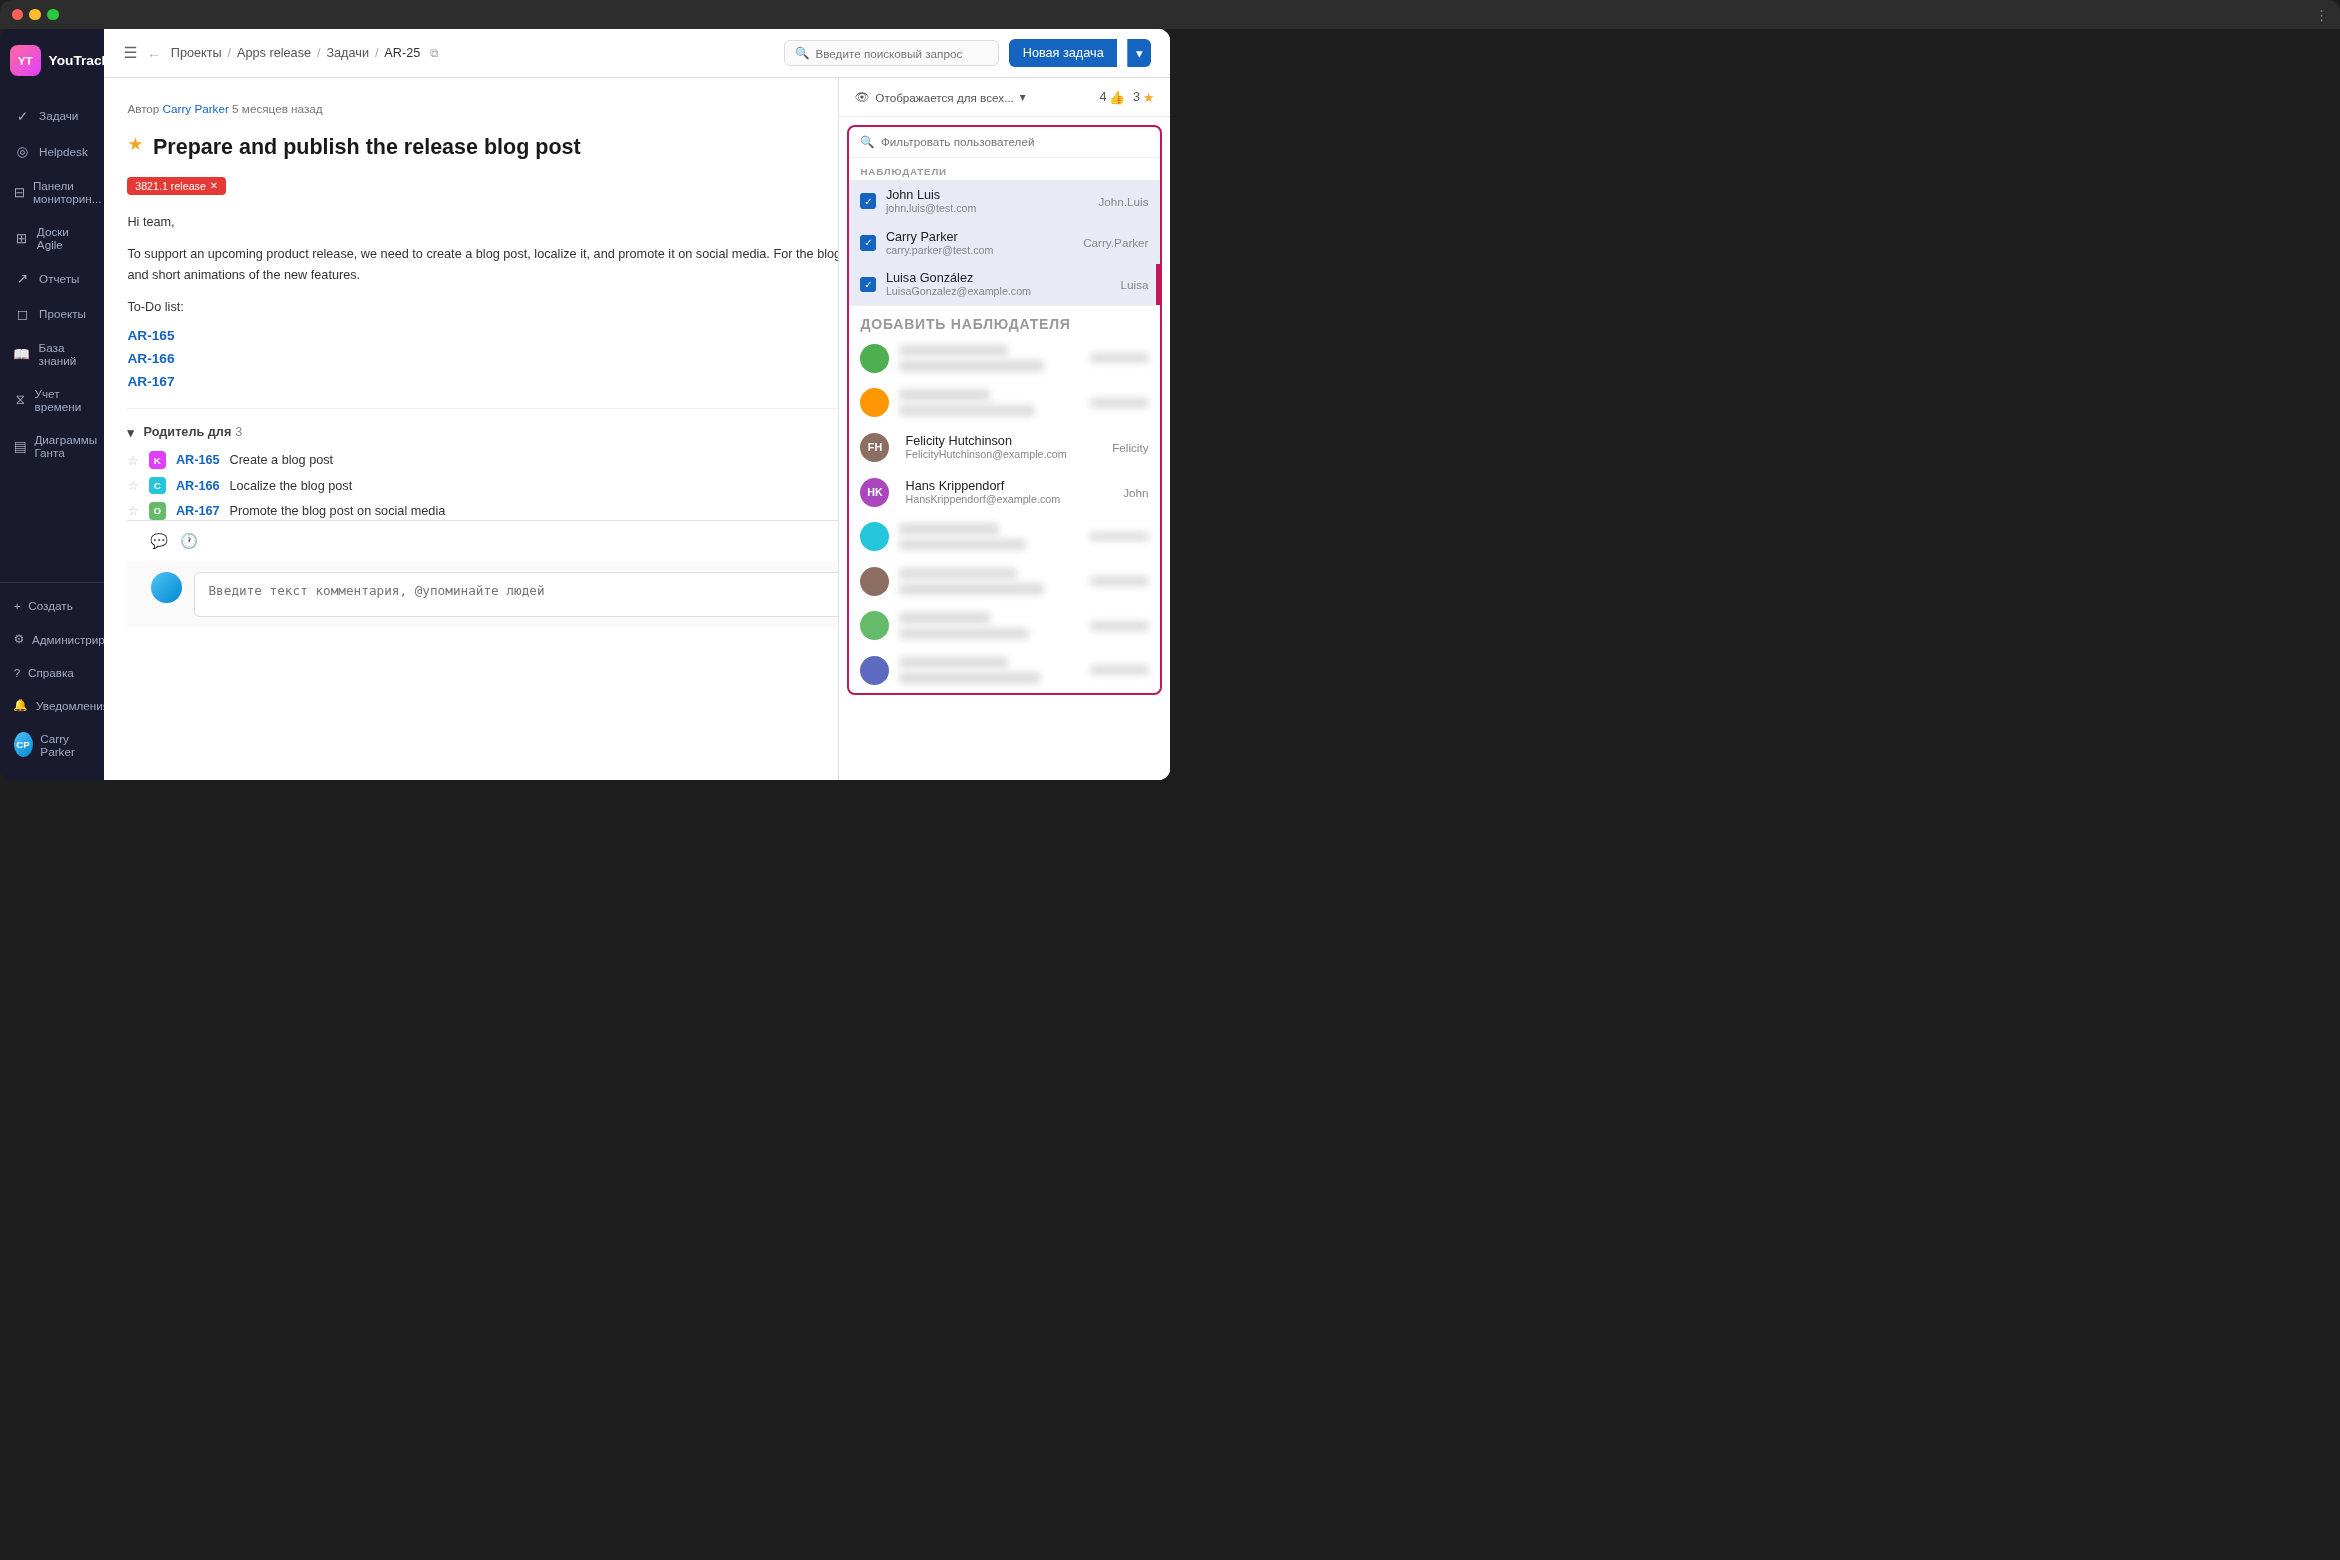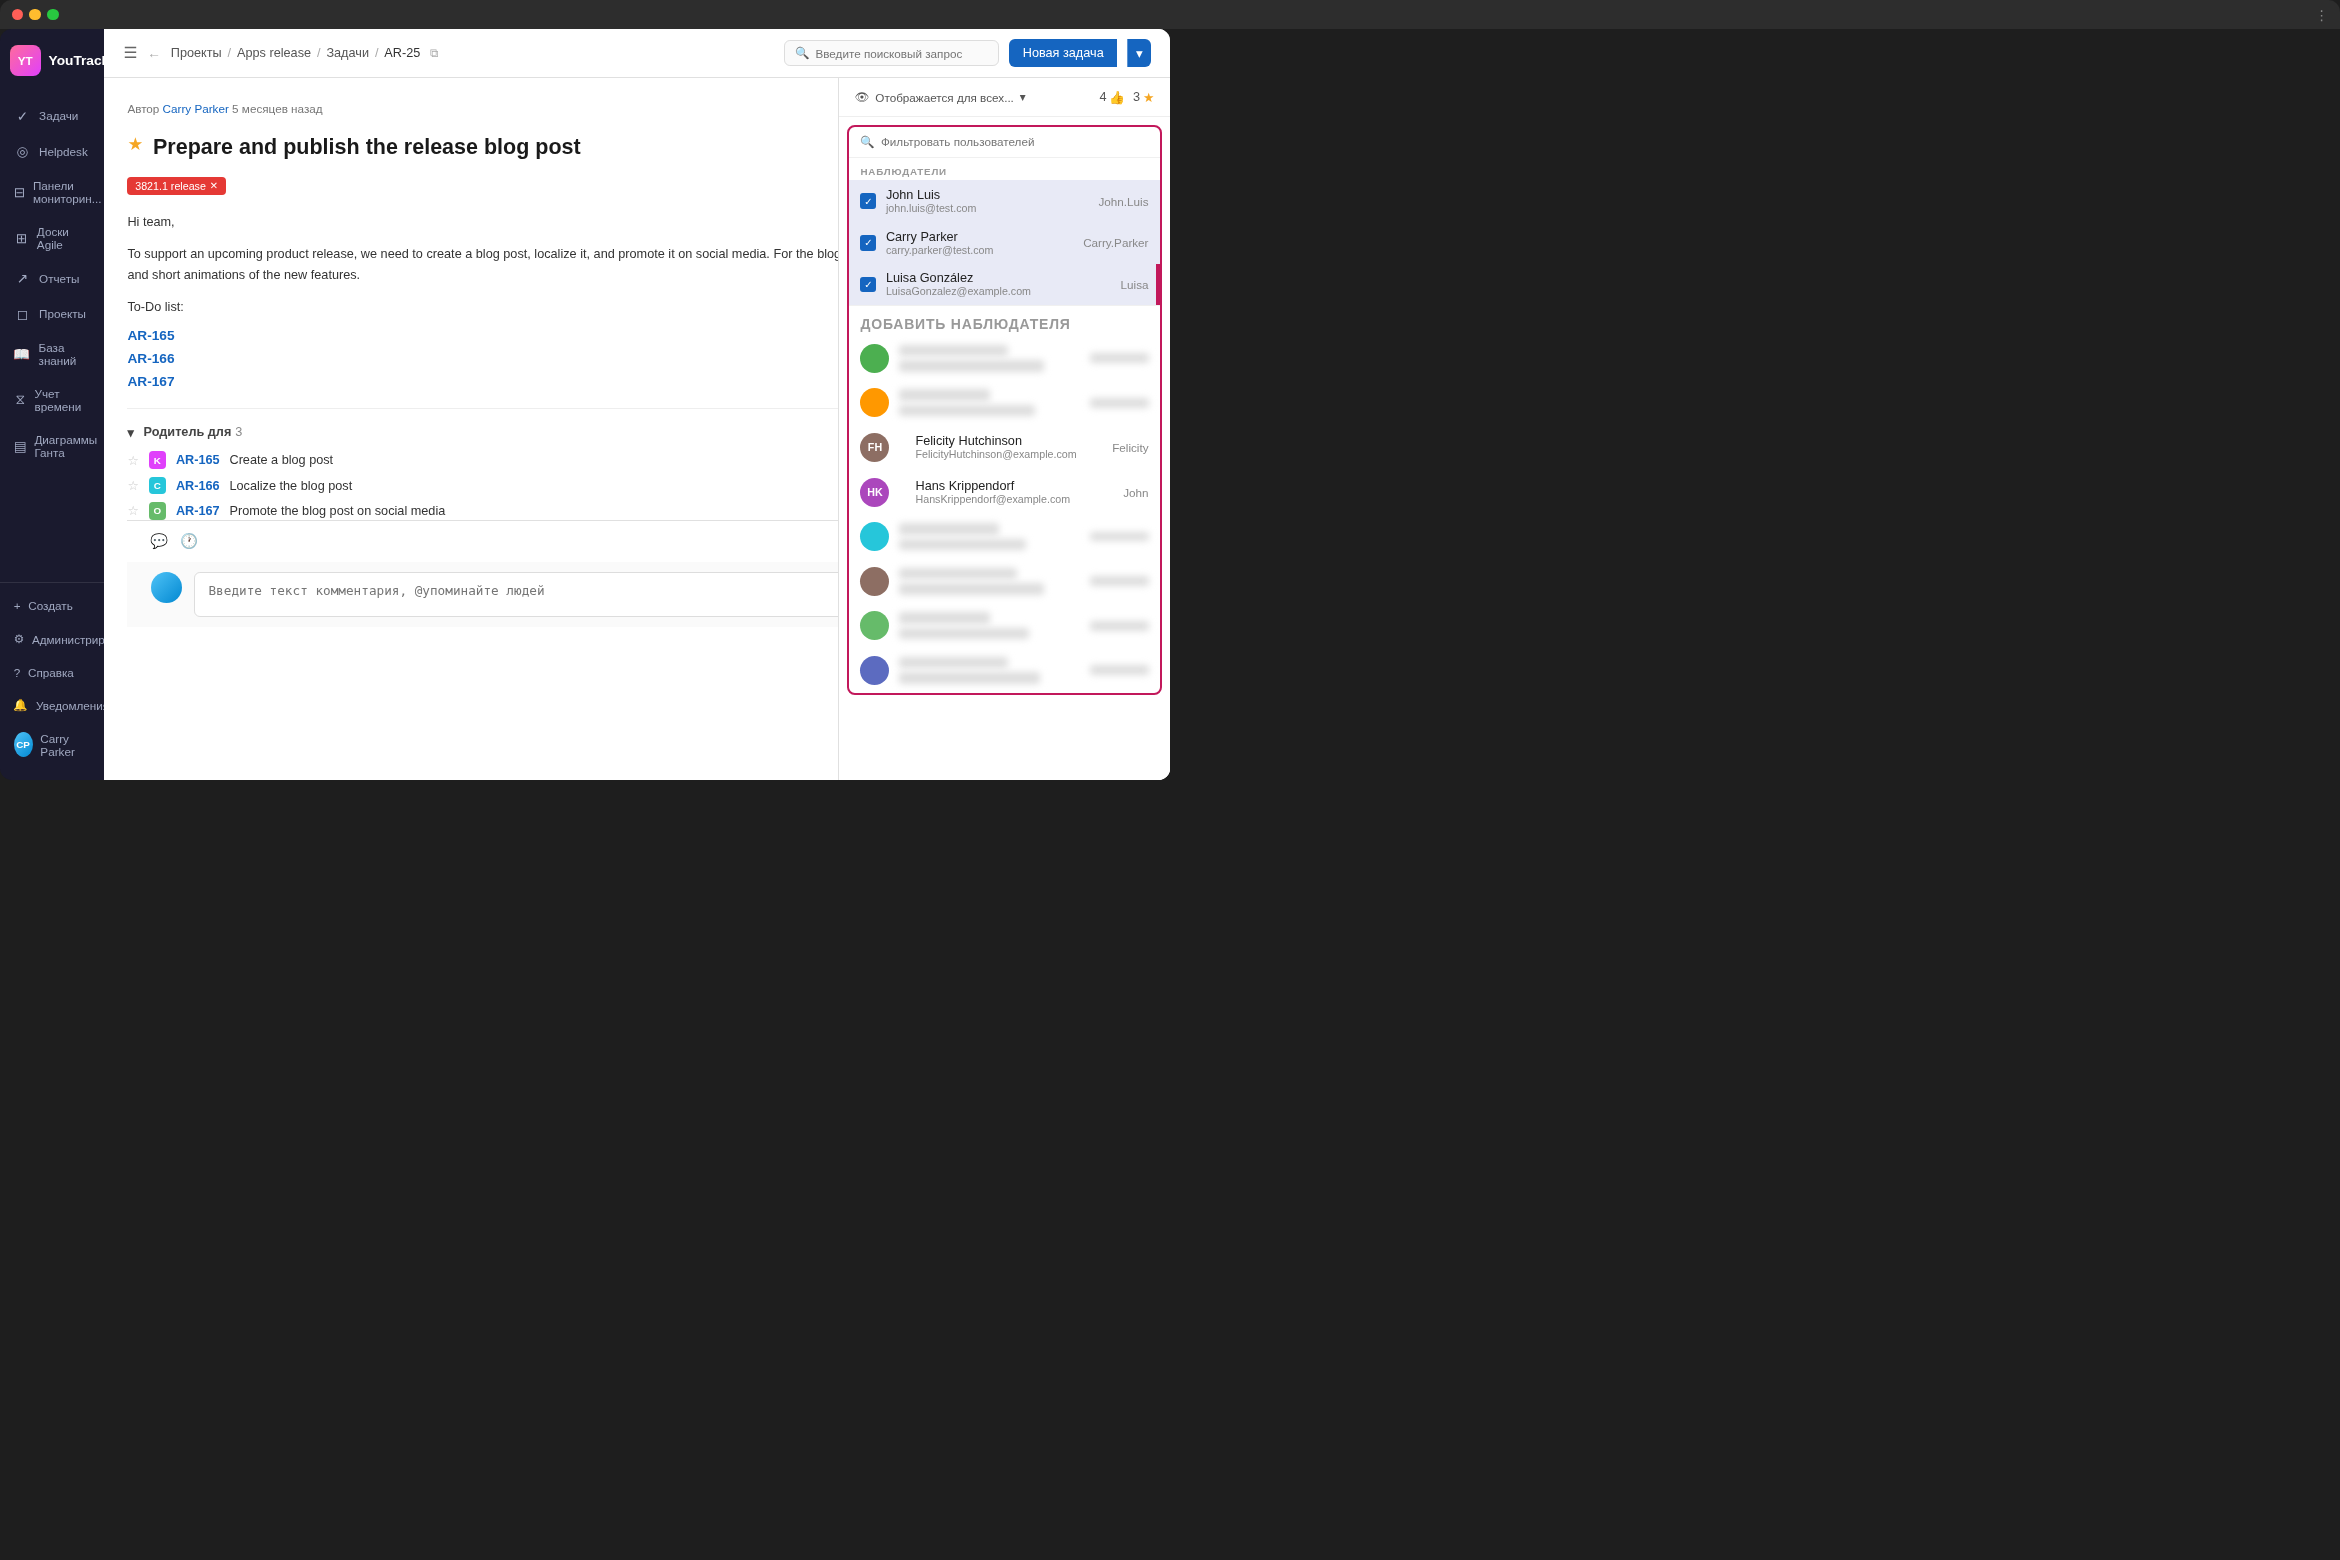--- a/index.html
+++ b/index.html
@@ -449,21 +449,21 @@
       color: #999;
       letter-spacing: 0.8px;
       padding: 9.8px 11.7px 3.9px;
       text-transform: uppercase;
       border-top: 1px solid #f0f0f0;
     }
 
     .user-item {
       display: flex;
       align-items: center;
-      gap: 26px;
+      gap: 16px;
       padding: 7.8px 11.7px;
       cursor: pointer;
     }
     .user-avatar-circle {
       width: 29px;
       height: 29px;
       border-radius: 50%;
       display: flex;
       align-items: center;
       justify-content: center;

